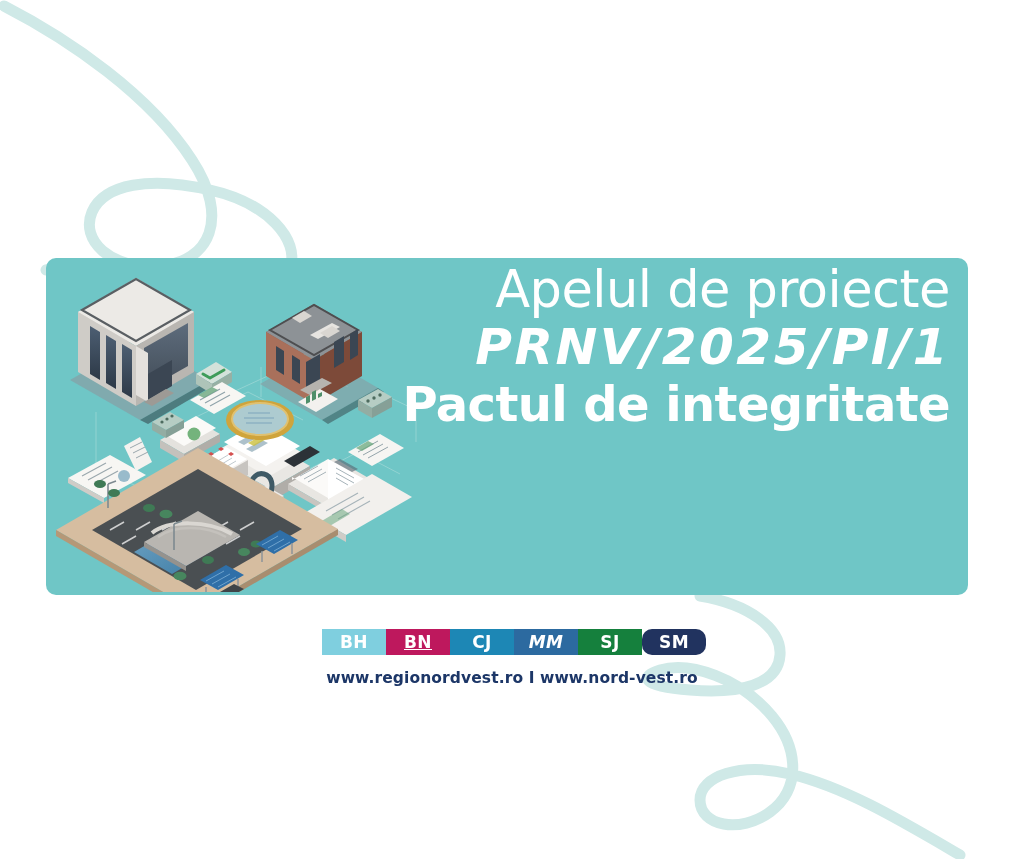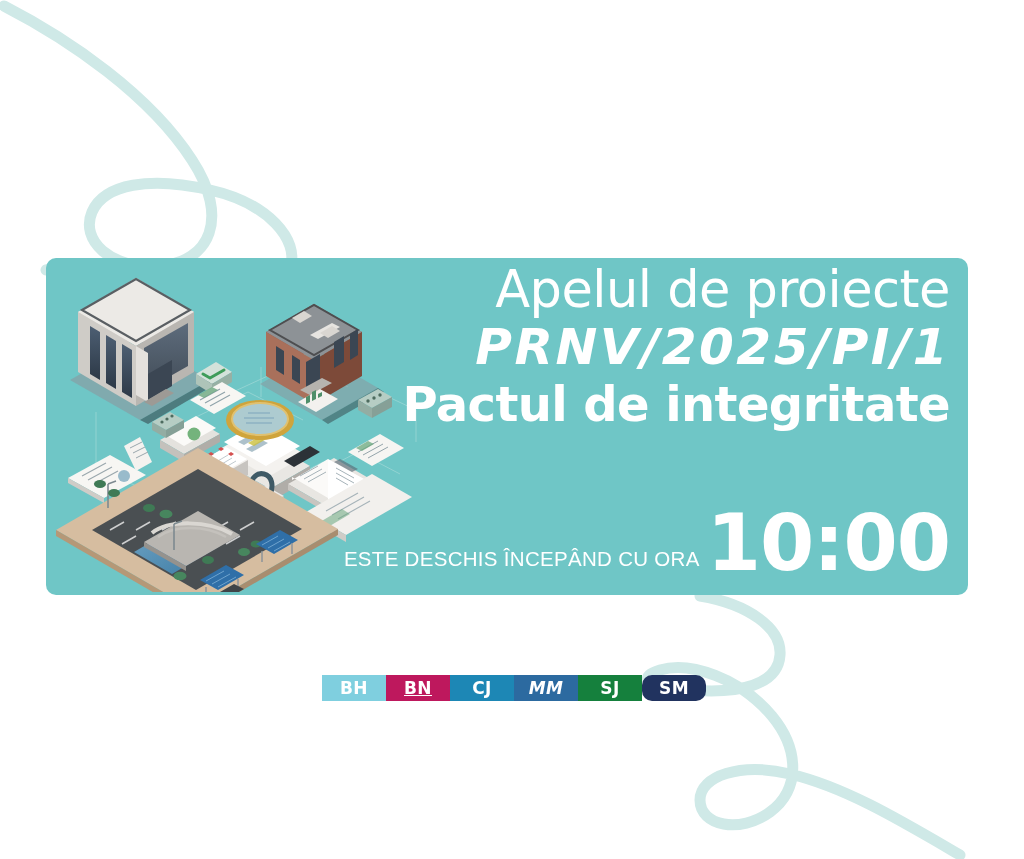--- a/index.html
+++ b/index.html
@@ -87,21 +87,21 @@
     font-size:20.5px;letter-spacing:.3px;white-space:nowrap;
     padding-bottom:8px;font-family:"Liberation Sans",sans-serif;
   }
   .time-value{
     font-size:78px;line-height:72px;font-weight:bold;letter-spacing:-1px;
     margin-left:7px;font-family:"DejaVu Sans",sans-serif;
   }
 
   
   .counties{
-    position:absolute;left:322px;top:629px;height:26px;display:flex;margin-top:46px;
+    position:absolute;left:322px;top:629px;height:26px;display:flex;
   }
   .county{
     display:flex;align-items:center;justify-content:center;
     color:#ffffff;font-weight:bold;font-size:17px;letter-spacing:.4px;
     width:64px;height:26px;font-family:"DejaVu Sans",sans-serif;
   }
 
   
   .urls{
     position:absolute;left:0;top:669px;width:1024px;text-align:center;
@@ -489,29 +489,26 @@
         <path d="M172 330 L186 322 L196 327 L182 335 Z" fill="#3f4448"></path>
       </g>
     </svg>
 
     <div class="panel-text">
       <div class="t-line1">Apelul de proiecte</div>
       <div class="t-line2">PRNV/2025/PI/1</div>
       <div class="t-line3">Pactul de integritate</div>
     </div>
 
-    <div class="time-row">
-      <span class="time-label">ESTE DESCHIS ÎNCEPÂND CU ORA</span>
-      <span class="time-value">10:00</span>
-    </div>
   </div>
 
   <div class="counties" id="counties">
       <div class="county" style="background: rgb(127, 207, 223);">BH</div>
       <div class="county" style="background: #be185d; text-decoration: underline;">BN</div>
       <div class="county" style="background: rgb(29, 135, 181); text-align: center;">CJ</div>
       <div class="county" style="background: rgb(44, 106, 160); font-style: italic;">MM</div>
       <div class="county" style="background: #15803d;">SJ</div>
       <div class="county" style="background: rgb(33, 51, 95); border-radius: 10px;">SM</div>
     </div>
 
+  <div class="urls">www.regionordvest.ro  I  www.nord-vest.ro</div>
 
 </div>
 
 </body></html>

